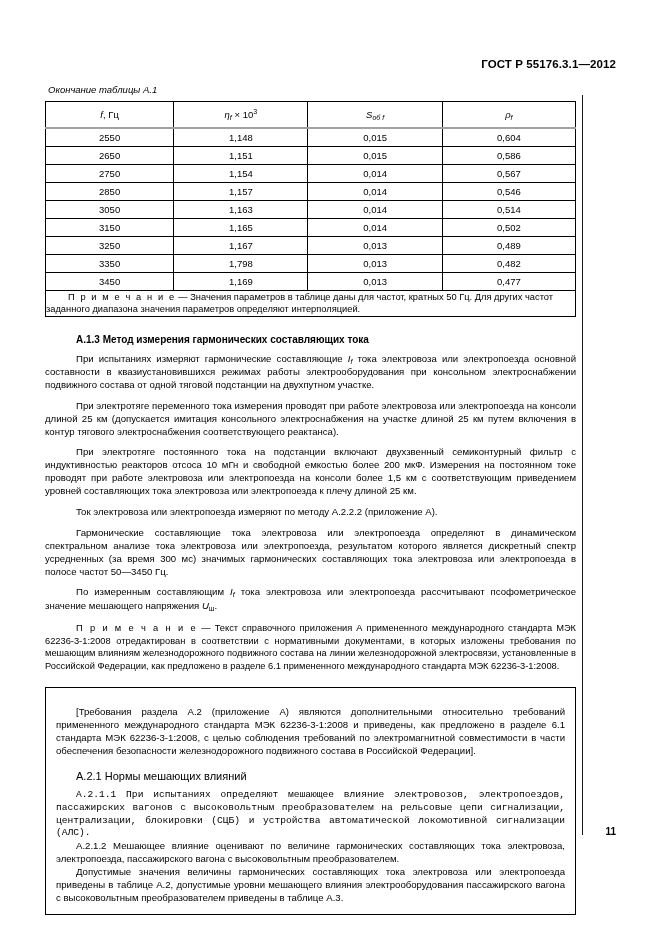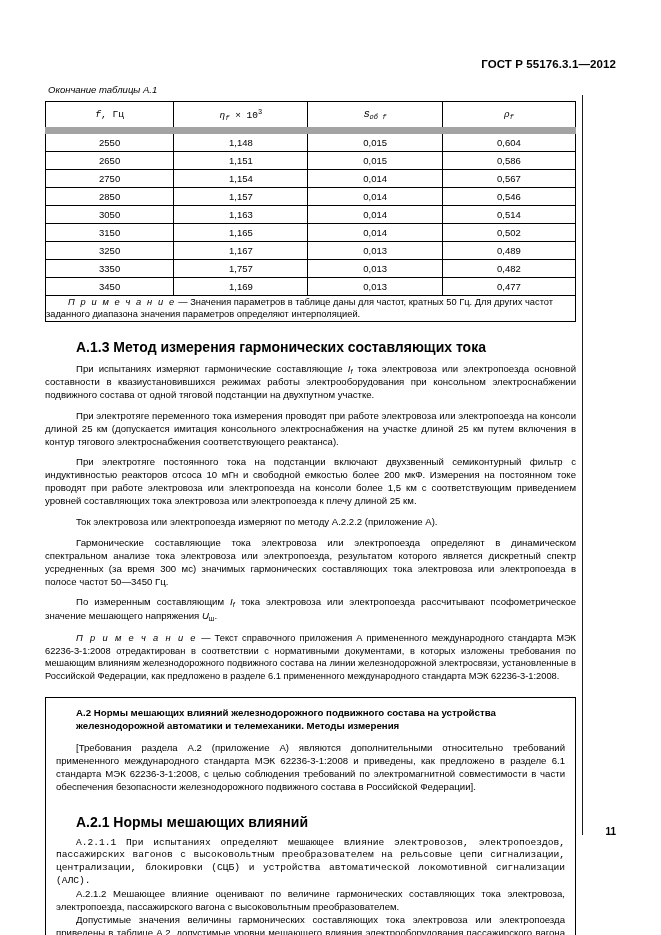--- a/index.html
+++ b/index.html
@@ -69,22 +69,21 @@
   table.param-table td {
     border: 1px solid #000000;
     text-align: center;
     vertical-align: middle;
     padding: 0;
     height: 17px;
     font-weight: normal;
   }
   table.param-table thead th {
     height: 25px;
-    border-bottom: 7px solid #a3a3a3;
-    font-family: Liberation Mono, monospace;
+    border-bottom: 2px solid #a3a3a3;
   }
   table.param-table tbody tr:first-child td {
     border-top: 2px solid #c2410c;
   }
   .col1 { width: 128px; }
   .col2 { width: 134px; }
   .col3 { width: 134px; }
   .col4 { width: 133px; }
 
   .sym { font-style: italic; }
@@ -94,25 +93,25 @@
 
   .note-cell {
     border: 1px solid #000;
     border-top: 1px solid #000;
     padding: 6px 10px 7px 10px;
     font-size: 9.3px;
     line-height: 1.32;
     text-align: justify;
     text-align-last: left;
   }
-  .sp { letter-spacing: 1.6px; font-style: italic; }
+  .sp { letter-spacing: 1.6px; }
 
   
   .h3 {
-    font-size: 14px;
+    font-size: 10px;
     font-weight: bold;
     margin: 17px 0 0 31px;
   }
   p.body {
     font-size: 9.6px;
     line-height: 1.345;
     margin: 8px 0 0 0;
     text-indent: 31px;
     text-align: justify;
     text-align-last: left;
@@ -141,23 +140,23 @@
     font-weight: bold;
     line-height: 1.33;
     margin: 0 0 0 20px;
     text-indent: 0;
   }
   .framed p.body {
     margin-top: 9px;
     text-indent: 20px;
   }
   .framed .h3b {
-    font-size: 14px;
-    font-weight: bold;
-    margin: 20px 0 0 20px;
+    font-size: 11px;
+    font-weight: normal;
+    margin: 12px 0 0 20px;
   }
   .framed p.body.sub-par { margin-top: 7px; font-family: Liberation Mono, monospace; }
   .framed p.body.run-on { margin-top: 0; }
 
   .page-number {
     position: absolute;
     right: 45px;
     top: 826px;
     font-size: 10px;
     font-weight: bold;
@@ -237,21 +236,21 @@
           <td>0,502</td>
         </tr>
         <tr>
           <td>3250</td>
           <td>1,167</td>
           <td>0,013</td>
           <td>0,489</td>
         </tr>
         <tr>
           <td>3350</td>
-          <td>1,757</td>
+          <td>1,798</td>
           <td>0,013</td>
           <td>0,482</td>
         </tr>
         <tr>
           <td>3450</td>
           <td>1,169</td>
           <td>0,013</td>
           <td>0,477</td>
         </tr>
         <tr>
@@ -272,21 +271,20 @@
 
     <p class="body tight">Ток электровоза или электропоезда измеряют по методу А.2.2.2 (приложение А).</p>
 
     <p class="body tight">Гармонические составляющие тока электровоза или электропоезда определяют в динамическом спектральном анализе тока электровоза или электропоезда, результатом которого является дискретный спектр усредненных (за время 300 мс) значимых гармонических составляющих тока электровоза или электропоезда в полосе частот 50—3450 Гц.</p>
 
     <p class="body tight"><span>По измеренным составляющим </span><span class="sym">I</span><span class="sub">f</span><span> тока электровоза или электропоезда рассчитывают псофометрическое значение мешающего напряжения </span><span class="sym">U</span><span class="sub-up">ш</span><span>.</span></p>
 
     <p class="note-par"><span class="sp">П р и м е ч а н и е</span><span> — Текст справочного приложения А примененного международного стандарта МЭК 62236-3-1:2008 отредактирован в соответствии с нормативными документами, в которых изложены требования по мешающим влияниям железнодорожного подвижного состава на линии железнодорожной электросвязи, установленные в Российской Федерации, как предложено в разделе 6.1 примененного международного стандарта МЭК 62236-3-1:2008.</span></p>
 
     <div class="framed">
-      <div class="h2">А.2 Нормы мешающих влияний железнодорожного подвижного состава на устройства железнодорожной автоматики и телемеханики. Методы измерения</div>
       <p class="body">[Требования раздела А.2 (приложение А) являются дополнительными относительно требований примененного международного стандарта МЭК 62236-3-1:2008 и приведены, как предложено в разделе 6.1 стандарта МЭК 62236-3-1:2008, с целью соблюдения требований по электромагнитной совместимости в части обеспечения безопасности железнодорожного подвижного состава  в Российской Федерации].</p>
       <div class="h3b">А.2.1 Нормы мешающих влияний</div>
       <p class="body sub-par">А.2.1.1 При испытаниях определяют мешающее влияние электровозов, электропоездов, пассажирских вагонов с высоковольтным преобразователем на рельсовые цепи сигнализации, централизации, блокировки (СЦБ) и устройства автоматической локомотивной сигнализации (АЛС).</p>
       <p class="body run-on">А.2.1.2 Мешающее влияние оценивают по величине гармонических составляющих тока электровоза, электропоезда, пассажирского вагона с высоковольтным преобразователем.</p>
       <p class="body run-on">Допустимые значения величины гармонических составляющих тока электровоза или электропоезда приведены в таблице А.2, допустимые уровни мешающего влияния электрооборудования пассажирского вагона с высоковольтным преобразователем приведены в таблице А.3.</p>
     </div>
 
   </div>
 
   <div class="page-number">11</div>

